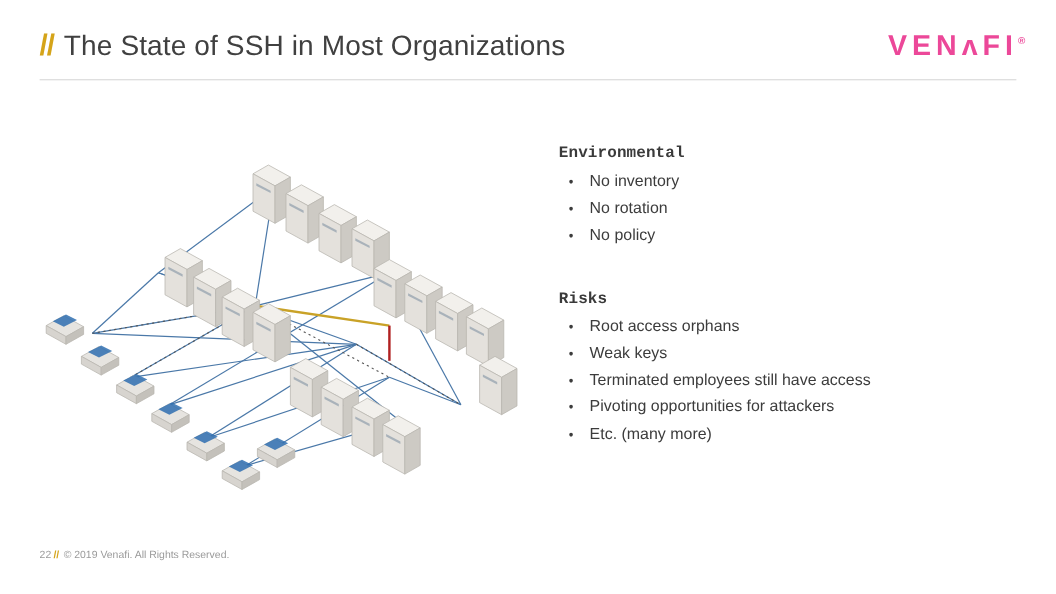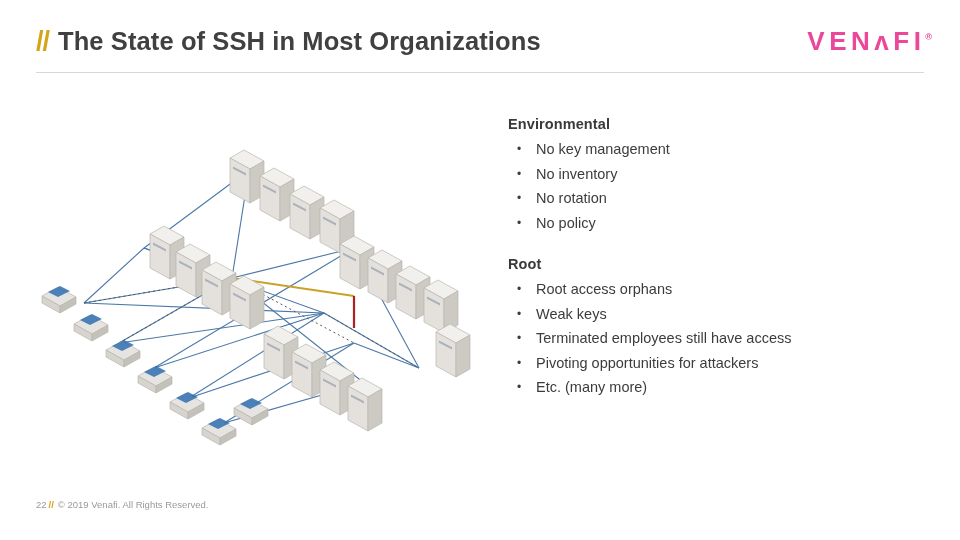--- a/index.html
+++ b/index.html
@@ -40,21 +40,21 @@
   .title-slashes {
     color: #d5a419;
     font-size: 27px;
     font-weight: bold;
     letter-spacing: -1px;
     margin-right: 9px;
   }
   .title-text {
     color: #404040;
     font-size: 25.5px;
-    font-weight: bold;
+    font-weight: normal;
     letter-spacing: 0.1px;
   }
   .logo {
     position: absolute;
     right: 28px;
     top: 26px;
     color: #ec4899;
     font-size: 26px;
     letter-spacing: 4.5px;
     font-weight: bold;
@@ -79,22 +79,23 @@
     position: absolute;
     left: 508px;
     top: 116px;
     width: 420px;
     color: #3c3c3c;
   }
   .group-heading {
     font-size: 14.5px;
     font-weight: bold;
     color: #3a3a3a;
-    margin: 0 0 5px 0;
+    margin: 16px 0 5px 0;
     letter-spacing: 0.1px;
+    font-family: Liberation Mono, monospace;
   }
   ul.bullets {
     list-style: none;
     margin: 0;
     padding: 0;
   }
   ul.bullets li {
     position: relative;
     padding-left: 28px;
     font-size: 14.5px;
@@ -248,29 +249,28 @@
         <use href="#workstation" x="178" y="290"></use>
         <use href="#workstation" x="210" y="270"></use>
       </g>
     </svg>
   </div>
 
   <div class="text-col">
     <div>
       <p class="group-heading">Environmental</p>
       <ul class="bullets">
-        <li>No key management</li>
         <li>No inventory</li>
         <li>No rotation</li>
         <li>No policy</li>
       </ul>
     </div>
     <div class="group-gap"></div>
     <div>
-      <p class="group-heading">Root</p>
+      <p class="group-heading">Risks</p>
       <ul class="bullets">
         <li>Root access orphans</li>
         <li>Weak keys</li>
         <li>Terminated employees still have access</li>
         <li>Pivoting opportunities for attackers</li>
         <li>Etc. (many more)</li>
       </ul>
     </div>
   </div>
 

